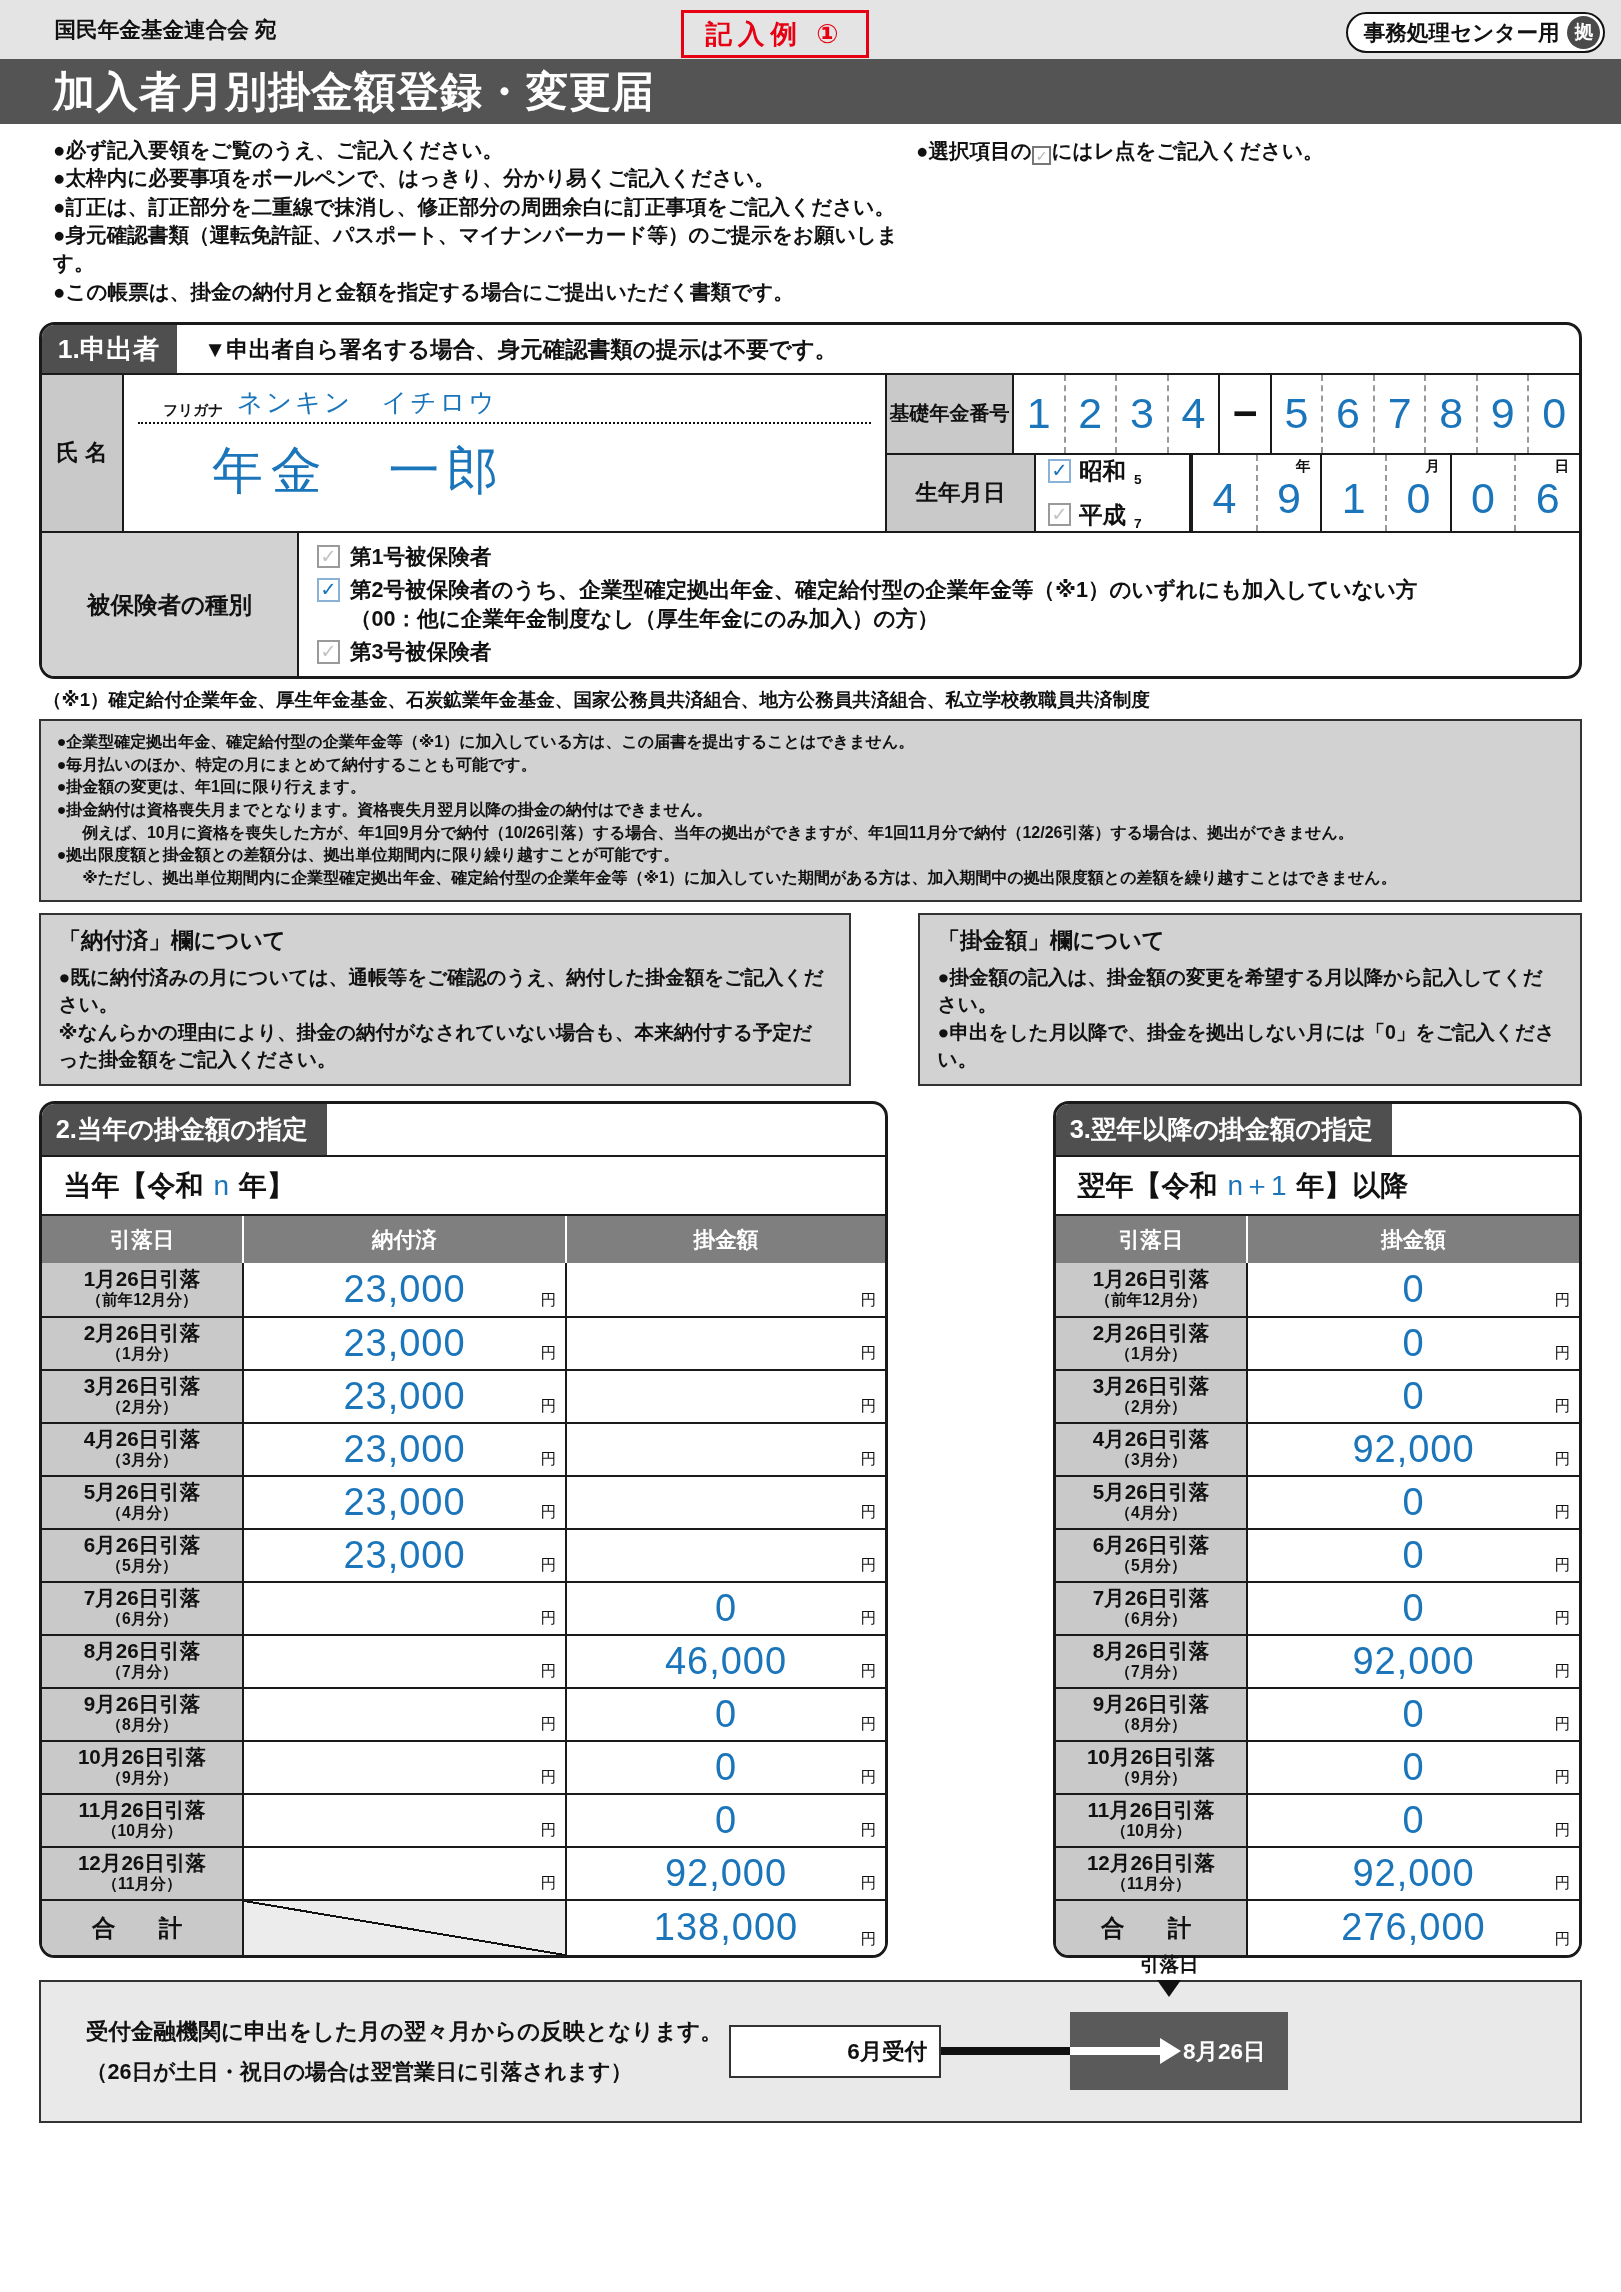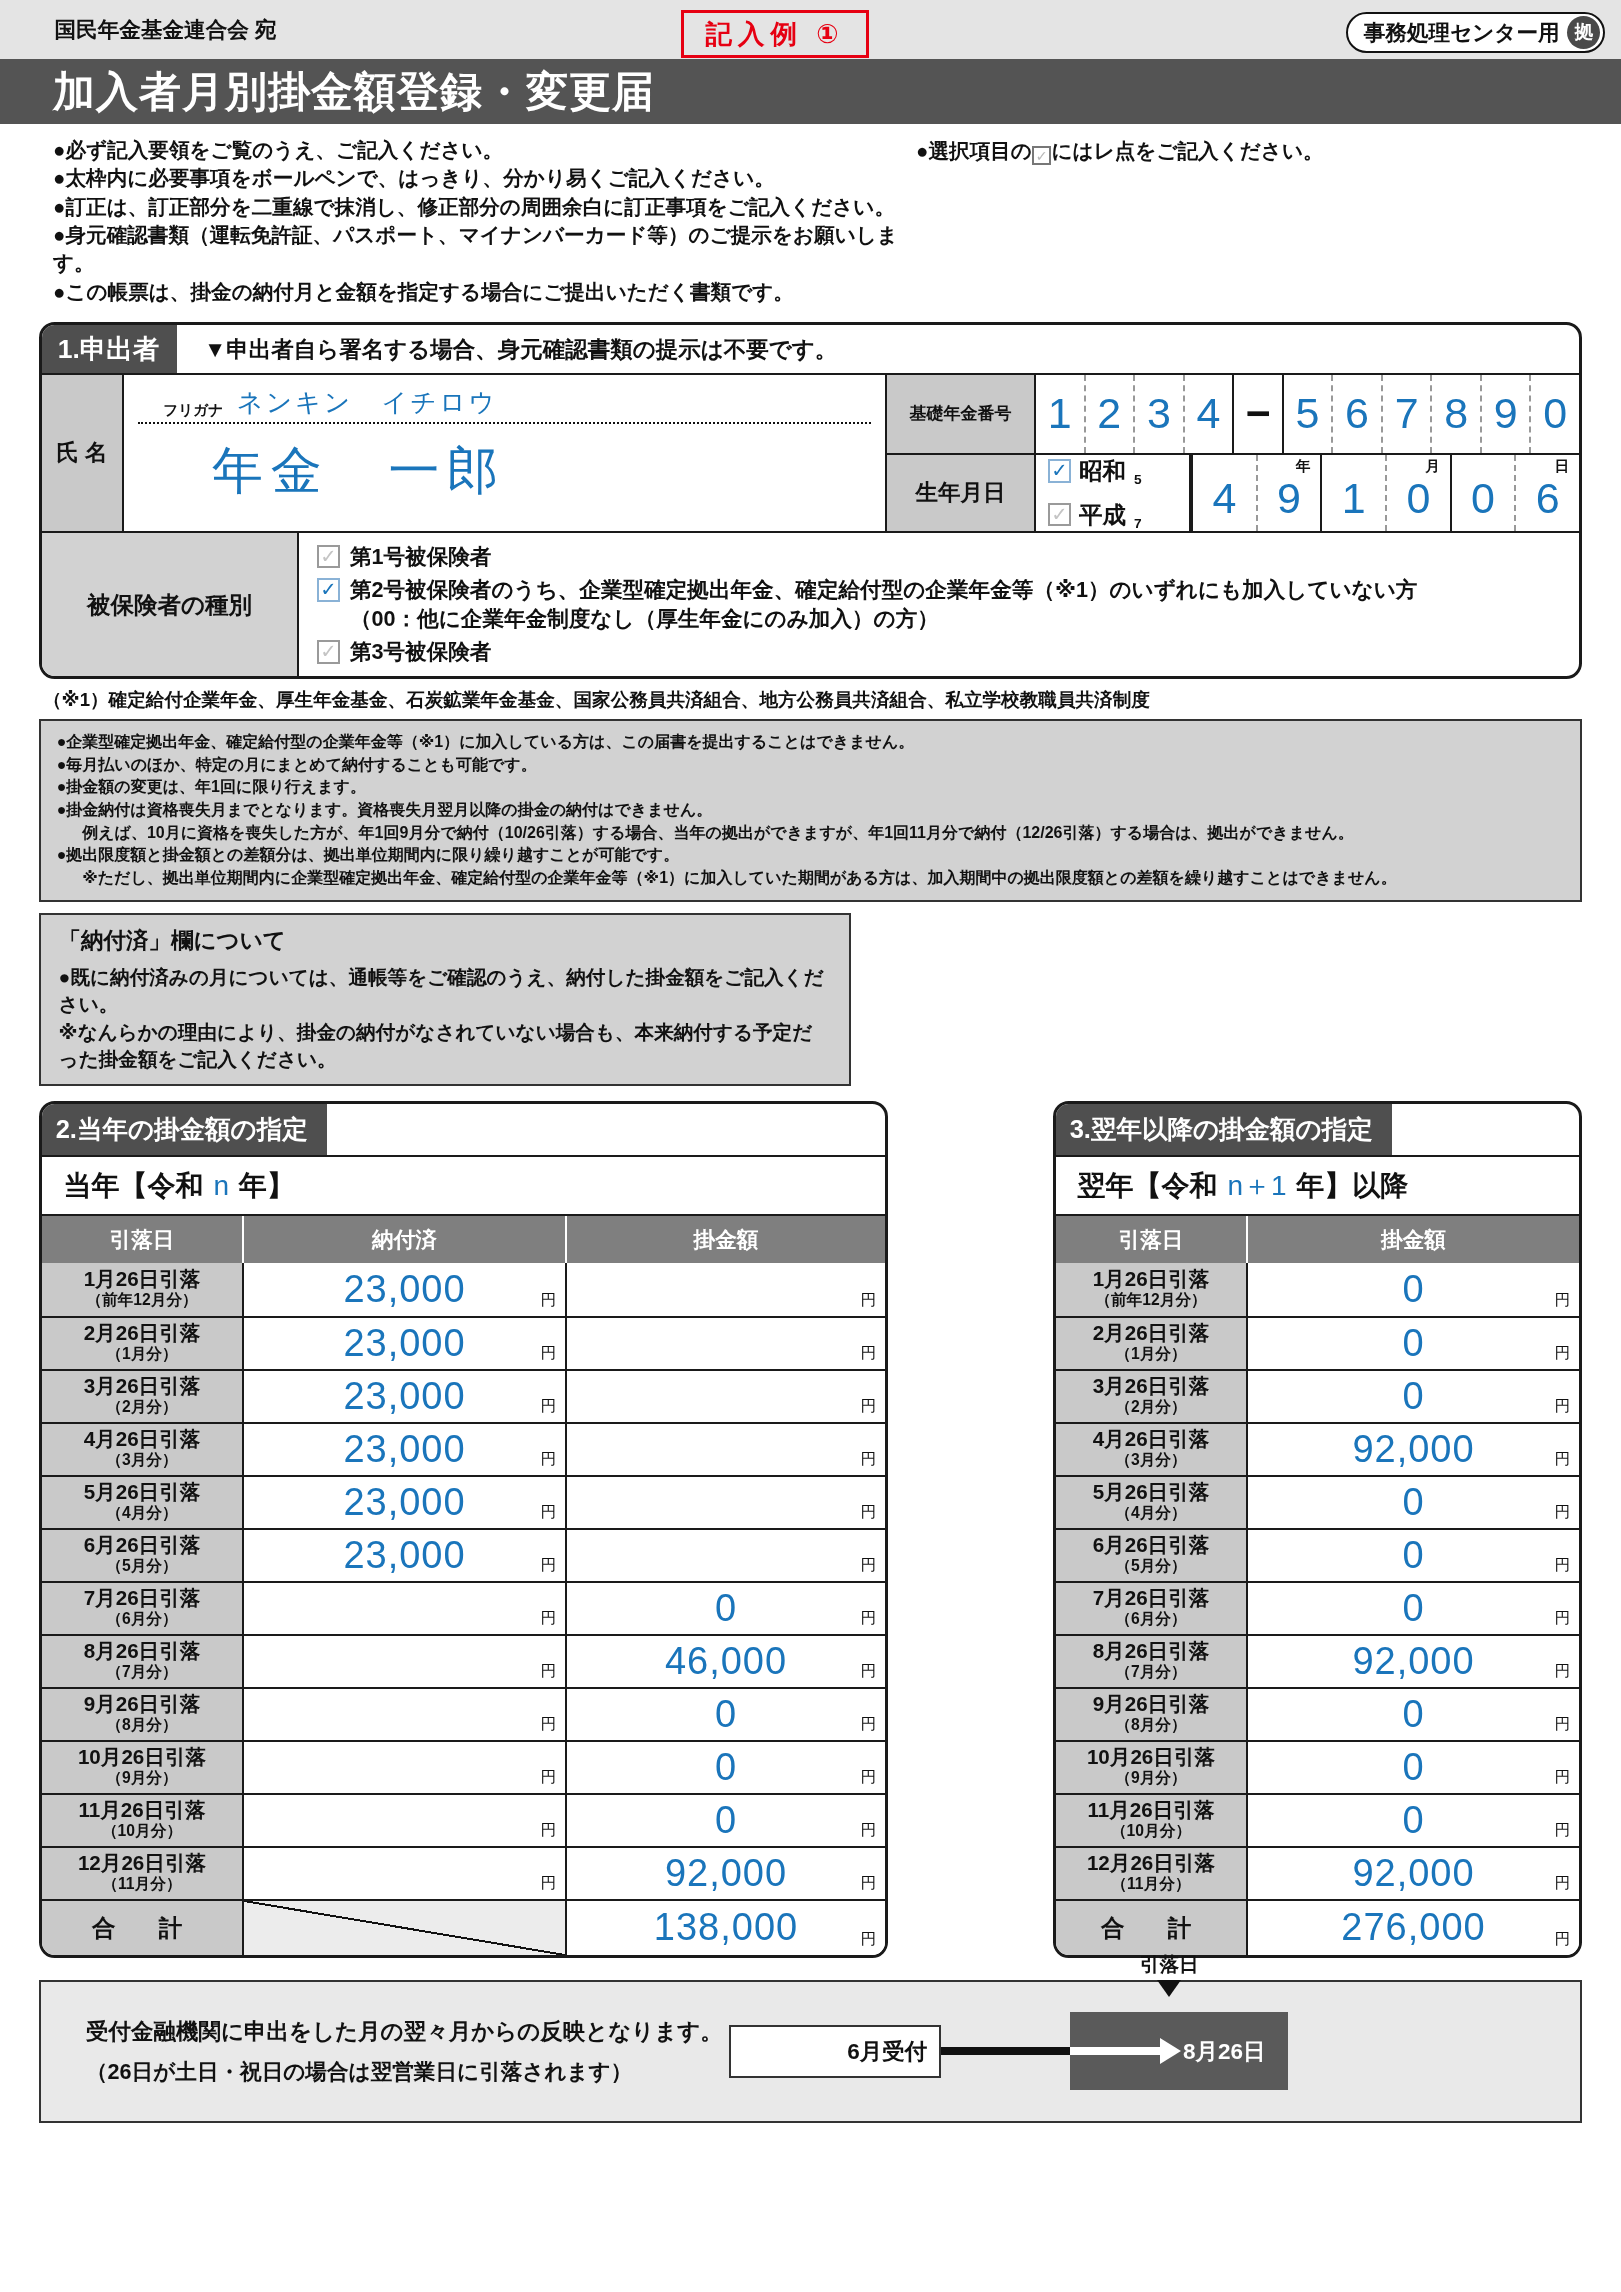--- a/index.html
+++ b/index.html
@@ -49,21 +49,21 @@
     font-size:22.5px;font-weight:600;}
   .name-lbl{width:82px;border-right:2px solid var(--line);}
   .name-fields{flex:1;display:flex;flex-direction:column;}
   .furigana-row{display:flex;align-items:flex-end;gap:13.7px;padding:9.8px 15.7px 2px 25.5px;
     border-bottom:2.9px dotted #111;margin:0 13.7px;text-align:center;}
   .furigana-lbl{font-size:14.7px;font-weight:600;}
   .furigana-val{font-size:25.5px;color:var(--ink);letter-spacing:2.9px;}
   .name-val{font-size:51px;color:var(--ink);padding:13.7px 0 9.8px 88px;letter-spacing:7.8px;flex:1;}
   .right-col{flex:1;display:flex;flex-direction:column;}
   .pension-row{display:flex;height:80px;border-bottom:2px solid var(--line);}
-  .pension-lbl{width:149px;border-right:2px solid var(--line);font-size:17px;}
+  .pension-lbl{width:127px;border-right:2px solid var(--line);font-size:20px;}
   .digits{flex:1;display:flex;}
   .dcell{flex:1;display:flex;align-items:center;justify-content:center;color:var(--ink);
     font-size:43px;border-left:2px dashed #999;}
   .dcell.first{border-left:none;}
   .dcell.dash{color:#111;border-left:2px solid var(--line);border-right:2px solid var(--line);font-weight:700;}
   .birth-row{display:flex;flex:1;}
   .birth-lbl{width:149px;border-right:2px solid var(--line);font-size:22.5px;}
   .era-box{width:155px;border-right:2px solid var(--line);display:flex;flex-direction:column;justify-content:center;
     gap:11.8px;padding-left:11.8px;}
   .era-opt{display:flex;align-items:center;gap:7.8px;font-size:23.5px;font-weight:600;}
@@ -284,20 +284,27 @@
     </div>
 
   <div class="expl-row">
     <div class="explbox left">
       <div class="expl-title">「納付済」欄について</div>
       <div id="paid-box-lines">
           <div class="expl-line">●既に納付済みの月については、通帳等をご確認のうえ、納付した掛金額をご記入ください。</div>
           <div class="expl-line">※なんらかの理由により、掛金の納付がなされていない場合も、本来納付する予定だった掛金額をご記入ください。</div>
         </div>
     </div>
+    <div class="explbox right">
+      <div class="expl-title">「掛金額」欄について</div>
+      <div id="amount-box-lines">
+          <div class="expl-line">●掛金額の記入は、掛金額の変更を希望する月以降から記入してください。</div>
+          <div class="expl-line">●申出をした月以降で、掛金を拠出しない月には「0」をご記入ください。</div>
+        </div>
+    </div>
   </div>
 
   <div class="tables">
 
     <div class="roundbox tblbox tbl-left">
       <div class="tbl-tabrow">
         <div class="tbl-tab">2.当年の掛金額の指定</div>
       </div>
       <div class="yearrow">
         <span>当年【令和</span><span class="n">n</span><span>年】</span>

